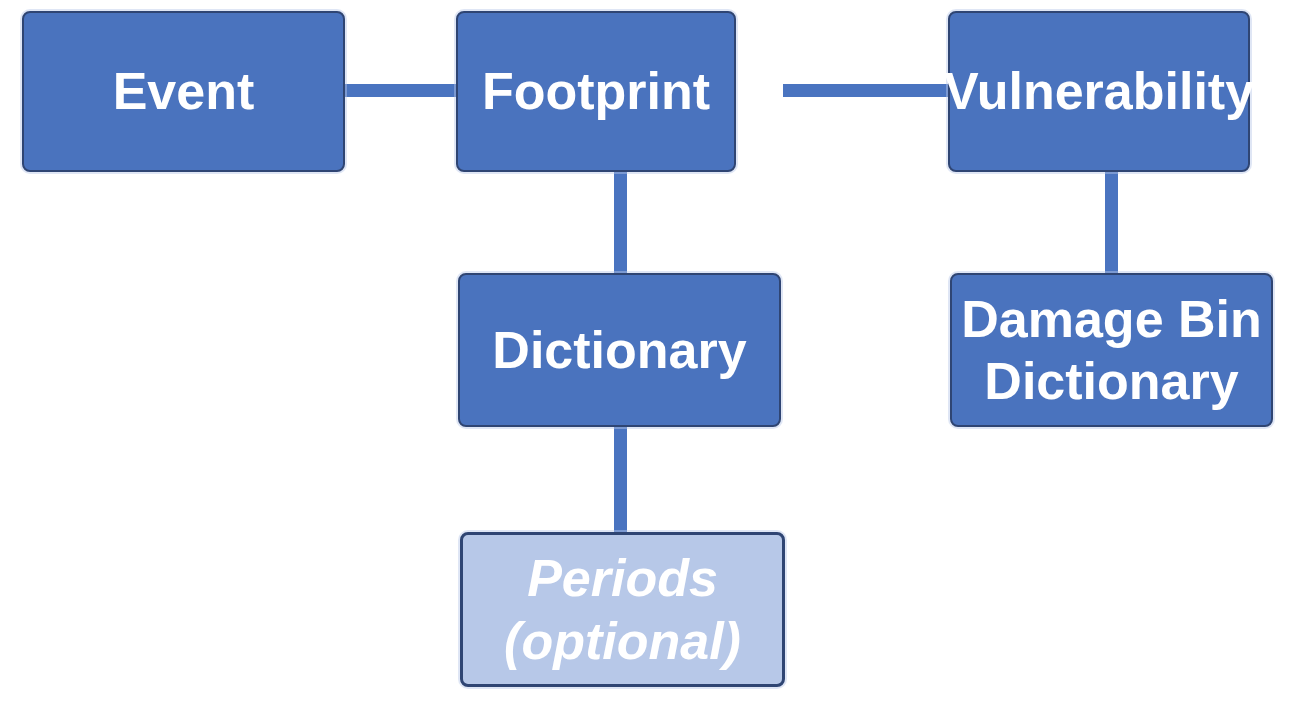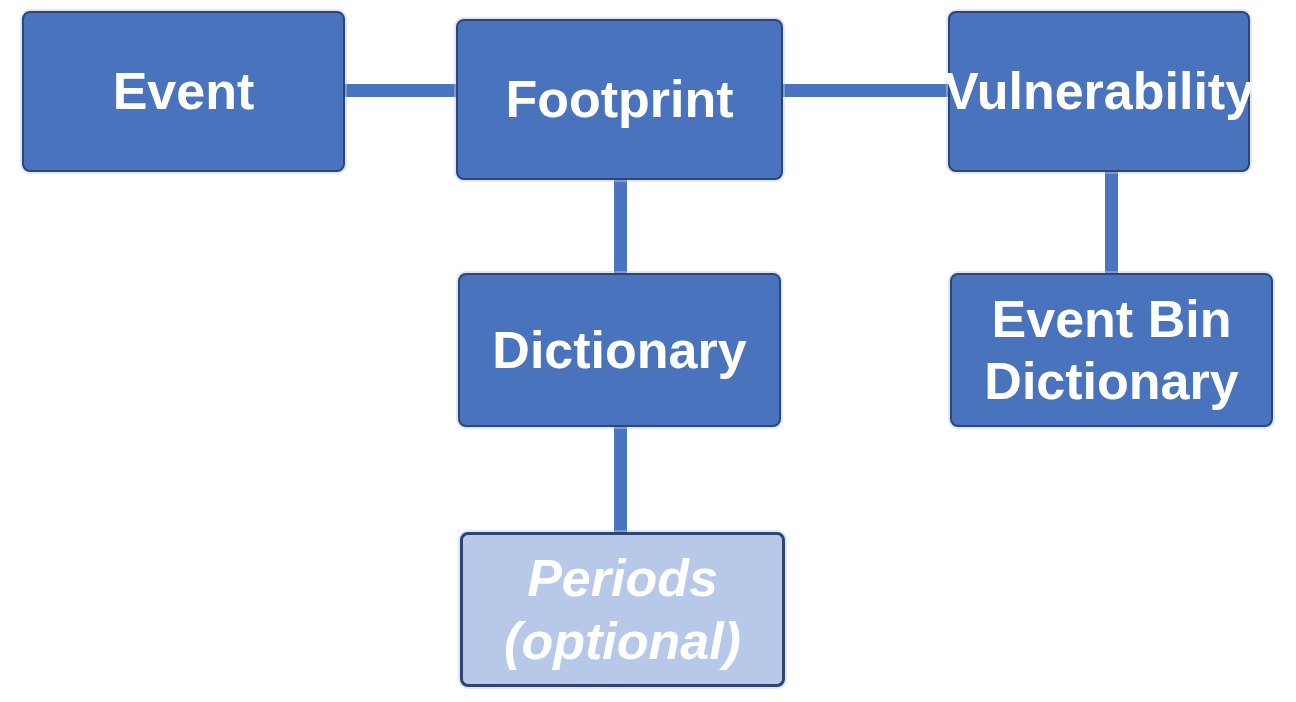--- a/index.html
+++ b/index.html
@@ -41,21 +41,21 @@
     background: var(--optional-fill);
     border: 3px solid var(--optional-border);
     font-style: italic;
   }
   .edge {
     position: absolute;
     background: var(--connector);
   }
   
   #node-event         { left: 22px;  top: 11px;  width: 323px; height: 161px; }
-  #node-footprint     { left: 456px; top: 11px;  width: 327px; height: 161px; margin-top: 8px; }
+  #node-footprint     { left: 456px; top: 11px;  width: 280px; height: 161px; }
   #node-vulnerability { left: 948px; top: 11px;  width: 302px; height: 161px; }
   #node-occurrence    { left: 458px; top: 273px; width: 323px; height: 154px; }
   #node-damage-bin    { left: 950px; top: 273px; width: 323px; height: 154px; }
   #node-periods       { left: 460px; top: 532px; width: 325px; height: 155px; text-align: center; }
   
   #edge-event-footprint         { left: 345px;  top: 84px;  width: 111px; height: 13px; }
   #edge-footprint-vulnerability { left: 783px;  top: 84px;  width: 165px; height: 13px; }
   #edge-footprint-occurrence    { left: 614px;  top: 172px; width: 13px;  height: 101px; }
   #edge-vulnerability-damage    { left: 1105px; top: 172px; width: 13px;  height: 101px; }
   #edge-occurrence-periods      { left: 614px;  top: 427px; width: 13px;  height: 105px; }
@@ -72,19 +72,19 @@
   <div class="edge" id="edge-occurrence-periods"></div>
 
   <div class="node" id="node-event">Event</div>
 
   <div class="node" id="node-footprint">Footprint</div>
 
   <div class="node" id="node-vulnerability">Vulnerability</div>
 
   <div class="node" id="node-occurrence">Dictionary</div>
 
-  <div class="node" id="node-damage-bin">Event Bin
+  <div class="node" id="node-damage-bin">Damage Bin
 Dictionary</div>
 
   <div class="node optional" id="node-periods">Periods
 (optional)</div>
 
 </div>
 
 </body></html>

